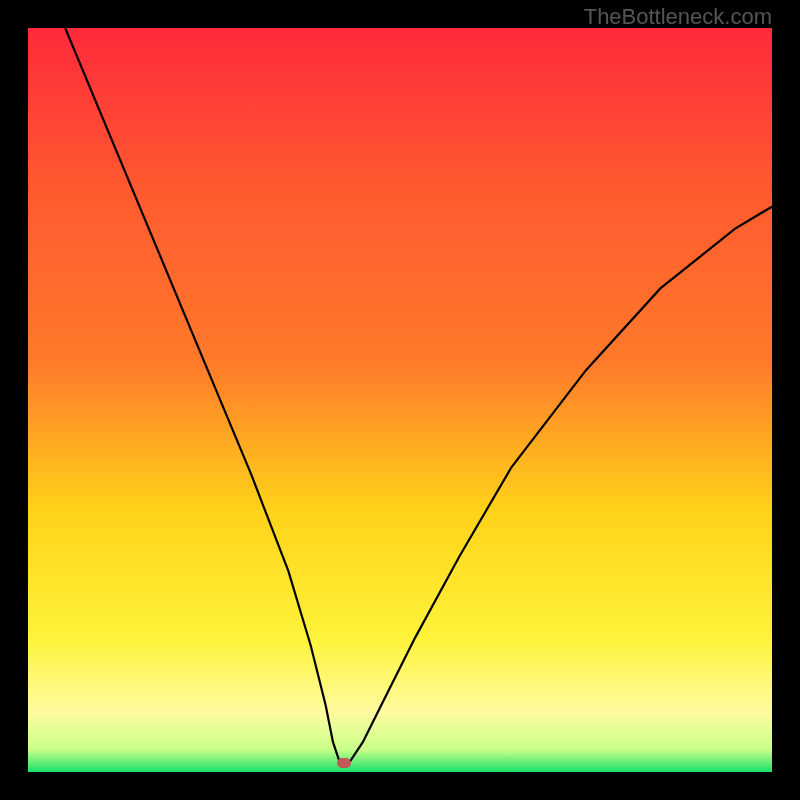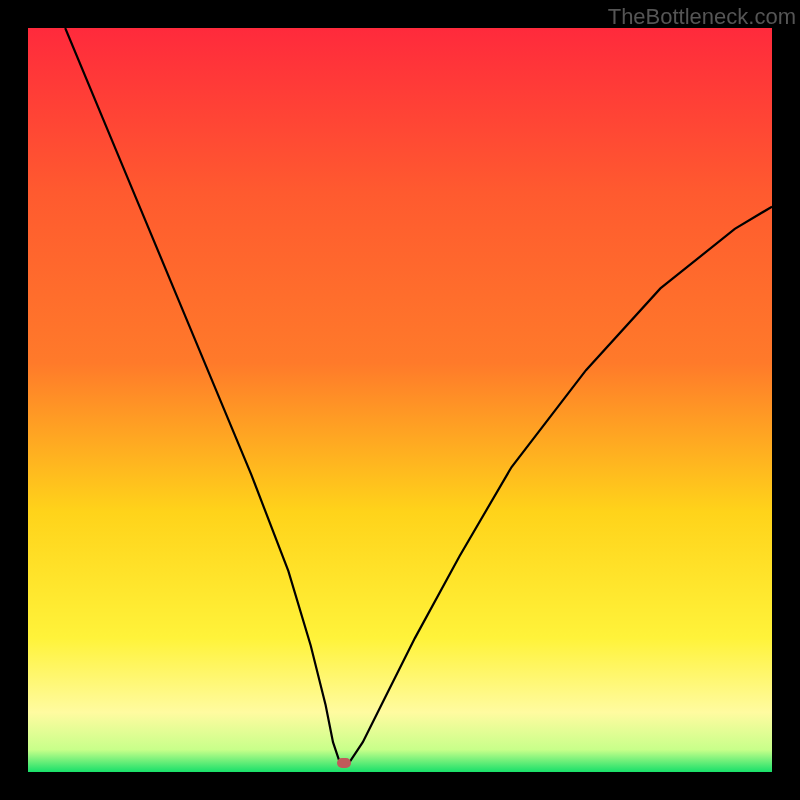--- a/index.html
+++ b/index.html
@@ -6,21 +6,21 @@
   body {
     width: 800px;
     height: 800px;
     background: #000;
     position: relative;
     font-family: Arial, sans-serif;
   }
   .watermark {
     position: absolute;
     top: 4px;
-    right: 4px;
+    right: 28px;
     color: #555;
     font-size: 22px;
     font-weight: 500;
     z-index: 10;
   }
   .chart-area {
     position: absolute;
     left: 28px;
     top: 28px;
     width: 744px;

